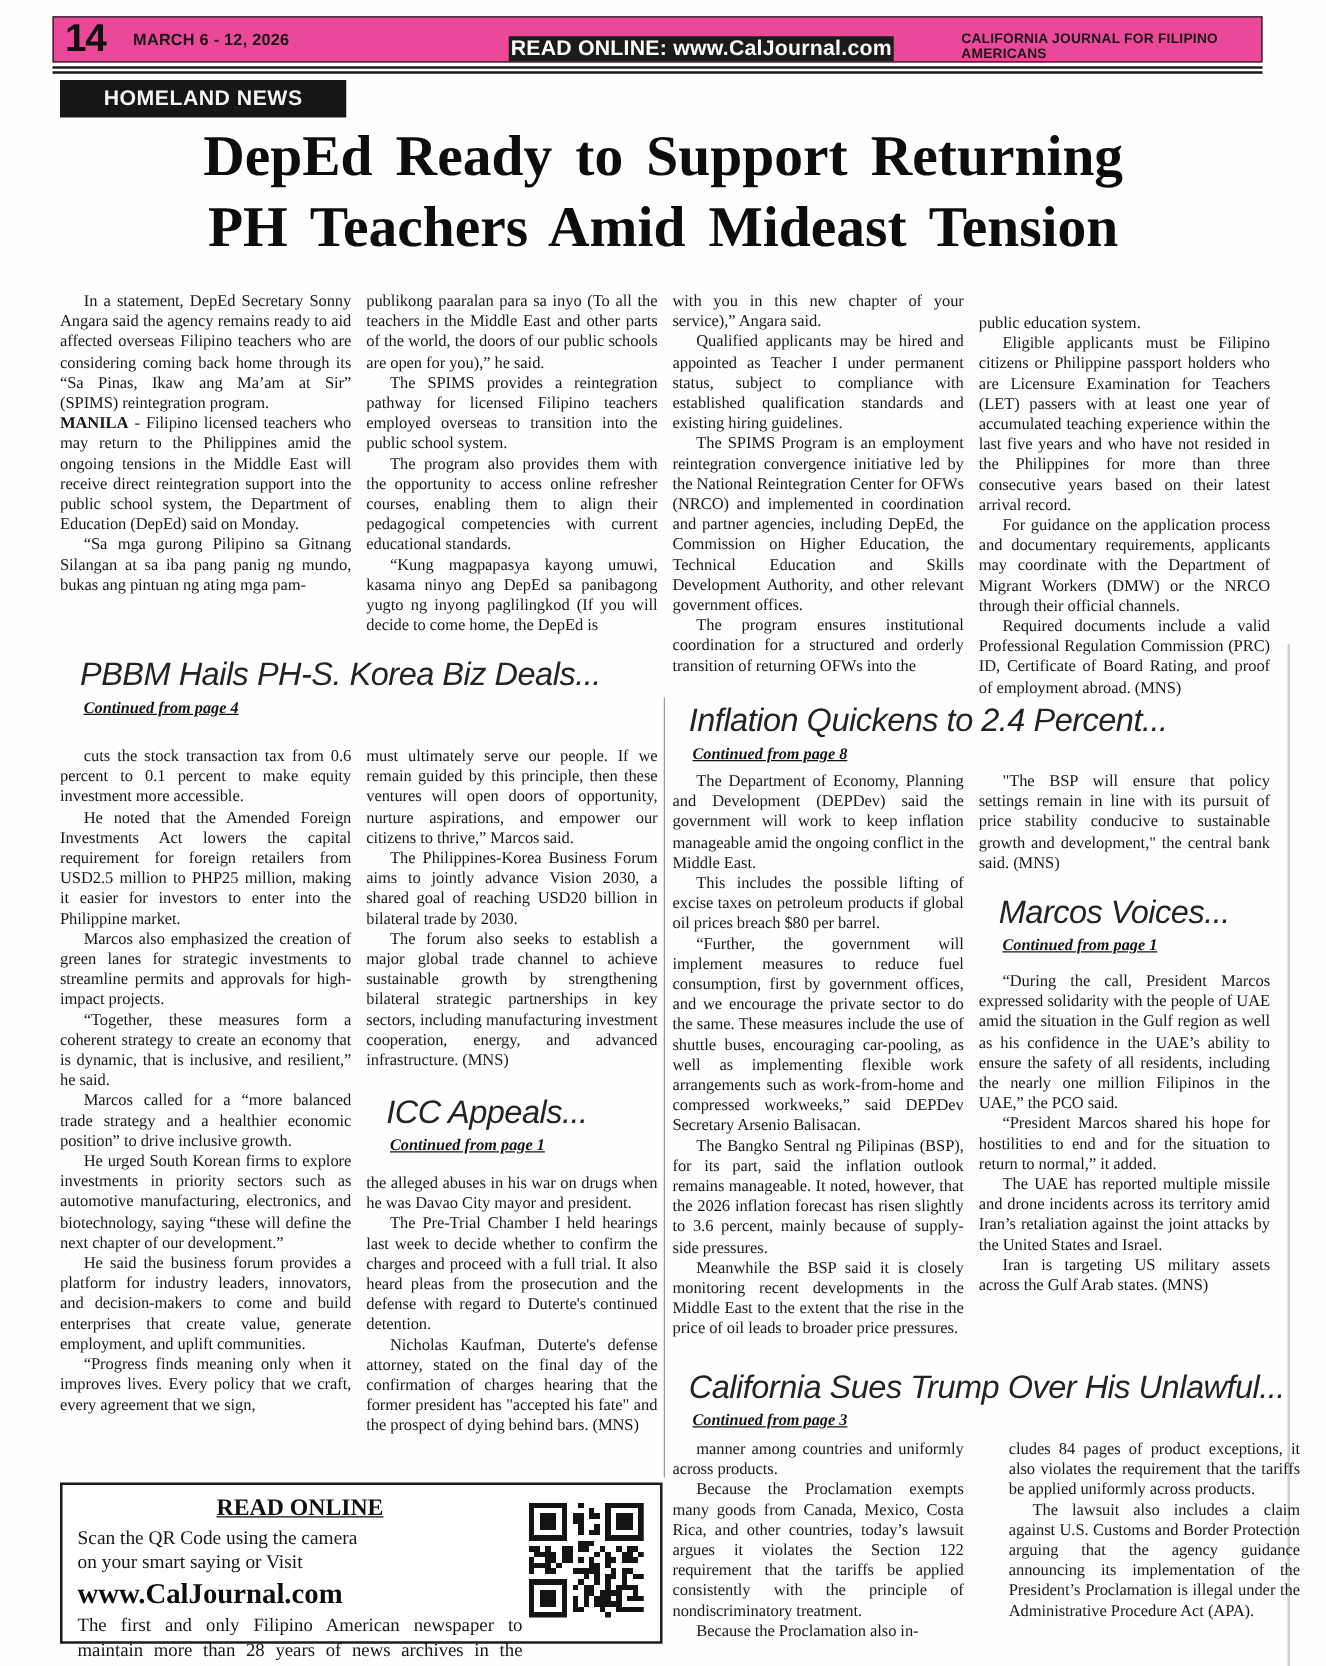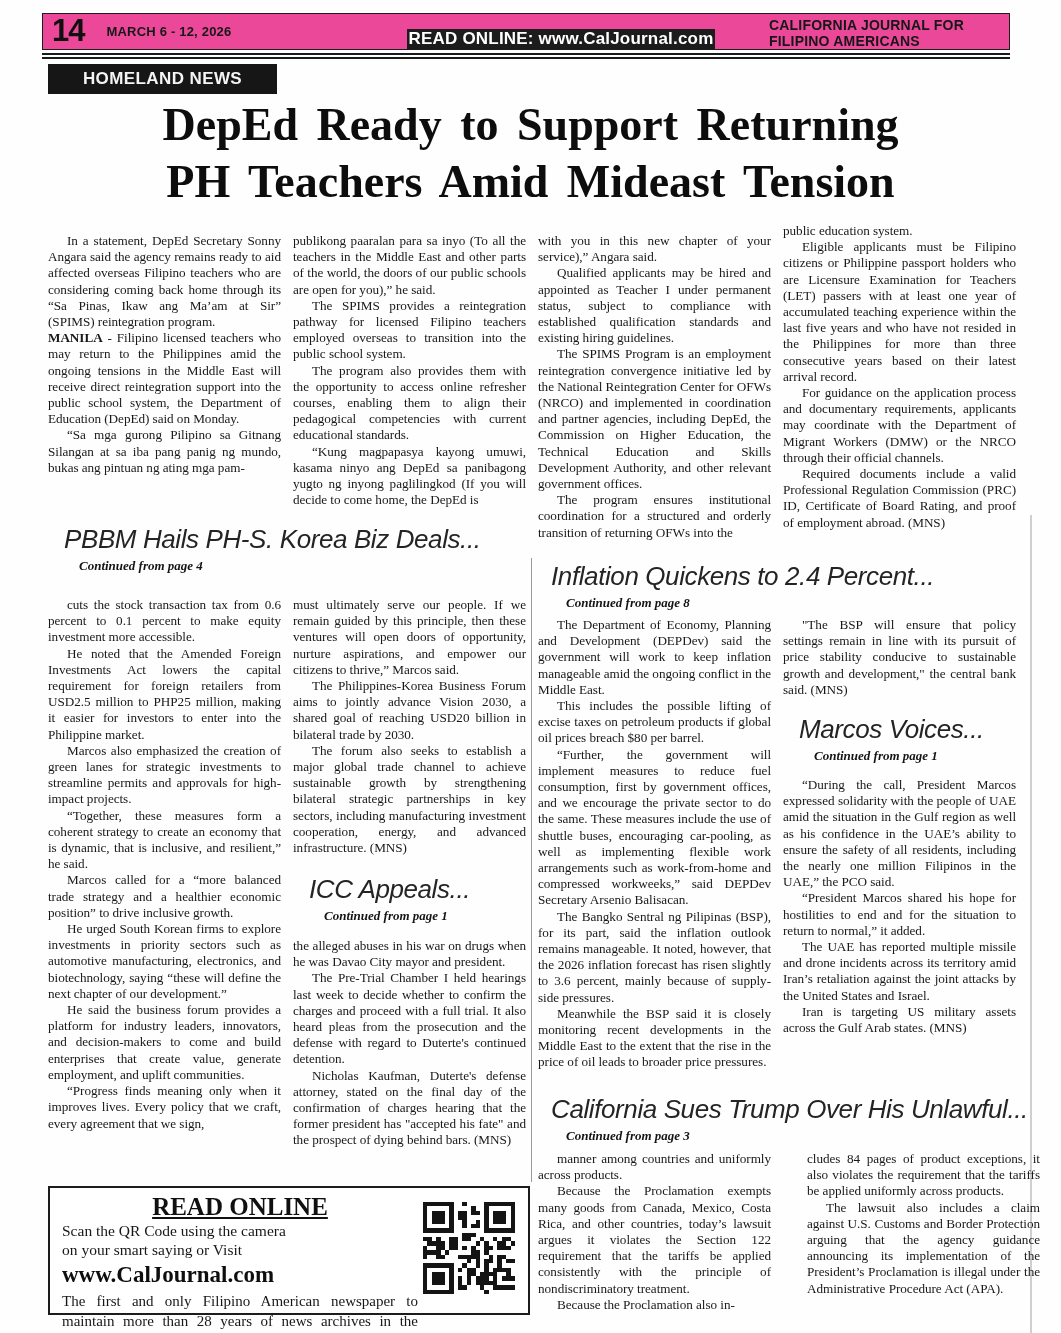--- a/index.html
+++ b/index.html
@@ -9,21 +9,21 @@
   
   .header-strip{position:absolute;left:42px;top:13px;width:968px;height:37px;
     border:1px solid #1d1d1d;display:flex;align-items:flex-end;box-sizing:border-box;background:#ec4899;gap:26px;}
   .ph-left{width:298px;display:flex;align-items:center;padding-left:9px;box-sizing:border-box;
     font-family:"Liberation Sans",sans-serif;}
   .page-num{font-size:31px;font-weight:bold;letter-spacing:-1px;color:#101010;}
   .ph-date{font-size:13px;font-weight:bold;margin-left:22px;letter-spacing:.2px;}
   .ph-banner{width:308px;background:#1c1c1c;color:#fff;display:flex;align-items:center;justify-content:center;
     font-family:"Liberation Sans",sans-serif;font-weight:bold;font-size:17px;letter-spacing:.2px;margin-left:40px;}
   .ph-right{flex:1;display:flex;align-items:center;justify-content:center;
-    font-family:"Liberation Sans",sans-serif;font-weight:bold;font-size:14px;letter-spacing:.2px;padding-left:28px;}
+    font-family:"Liberation Sans",sans-serif;font-weight:bold;font-size:11px;letter-spacing:.2px;padding-left:28px;}
 
   .double-rule{position:absolute;left:42px;top:53px;width:968px;height:2px;
     border-top:2px solid #1a1a1a;border-bottom:2px solid #1a1a1a;}
 
   .section-label{position:absolute;left:48px;top:64px;width:229px;height:30px;background:#161616;color:#f4f4f4;
     display:flex;align-items:center;justify-content:center;
     font-family:"Liberation Sans",sans-serif;font-weight:bold;font-size:17px;letter-spacing:.4px;text-align:right;}
 
   
   .headline{position:absolute;left:48px;top:96px;width:965px;margin:0;text-align:center;
@@ -34,31 +34,31 @@
   .bodycol{position:absolute;width:233px;}
   .para{margin:0;font-size:13.2px;line-height:16.2px;text-align:justify;letter-spacing:-.05px;color:#181818;}
   .para.indent{text-indent:19px;}
   .para b{font-weight:bold;}
 
   
   .jump-head{position:absolute;}
   .jump-title{font-family:"Liberation Sans",sans-serif;font-style:italic;font-size:26px;
     letter-spacing:-.4px;color:#242424;white-space:nowrap;}
   .jump-cont{font-family:"Liberation Serif",serif;font-weight:bold;font-style:italic;
-    font-size:13px;margin:3px 0 0 15px;color:#141414;}
+    font-size:13px;margin:3px 0 0 3px;color:#141414;text-decoration:underline;}
 
   
   .vrule{position:absolute;left:531px;top:558px;width:1px;height:624px;background:#9a9a9a;}
   .edge-line{position:absolute;left:1030px;top:515px;width:2px;height:818px;background:#cfcfcf;}
 
   
   .ro-box{position:absolute;left:48px;top:1186px;width:482px;height:129px;border:2px solid #1c1c1c;
     box-sizing:border-box;padding:4px 12px;background:#fff;}
   .ro-text{width:356px;}
-  .ro-title{font-weight:bold;font-size:25px;line-height:29px;text-decoration:underline;text-align:center;color:#101010;}
+  .ro-title{font-weight:bold;font-size:19px;line-height:29px;text-decoration:underline;text-align:center;color:#101010;}
   .ro-line{font-size:15.5px;line-height:19px;}
   .ro-url{font-weight:bold;font-size:23px;line-height:28px;margin:2px 0 3px 0;color:#0e0e0e;}
   .ro-desc{font-size:15px;line-height:19.5px;text-align:justify;}
   .qr{position:absolute;right:13px;top:14px;width:92px;height:92px;}
 </style>
 </head>
 <body>
 
 <div class="page">
 
@@ -90,21 +90,21 @@
       <p class="para indent">The SPIMS provides a reintegration pathway for licensed Filipino teachers employed overseas to transition into the public school system.</p>
       <p class="para indent">The program also provides them with the opportunity to access online refresher courses, enabling them to align their pedagogical competencies with current educational standards.</p>
       <p class="para indent">“Kung magpapasya kayong umuwi, kasama ninyo ang DepEd sa panibagong yugto ng inyong paglilingkod (If you will decide to come home, the DepEd is</p>
     </div>
   <div class="bodycol" style="left:538px;top:233px">
       <p class="para">with you in this new chapter of your service),” Angara said.</p>
       <p class="para indent">Qualified applicants may be hired and appointed as Teacher I under permanent status, subject to compliance with established qualification standards and existing hiring guidelines.</p>
       <p class="para indent">The SPIMS Program is an employment reintegration convergence initiative led by the National Reintegration Center for OFWs (NRCO) and implemented in coordination and partner agencies, including DepEd, the Commission on Higher Education, the Technical Education and Skills Development Authority, and other relevant government offices.</p>
       <p class="para indent">The program ensures institutional coordination for a structured and orderly transition of returning OFWs into the</p>
     </div>
-  <div class="bodycol" style="left:783px;top:223px">
+  <div class="bodycol" style="left:783px;top:250px">
       <p class="para">public education system.</p>
       <p class="para indent">Eligible applicants must be Filipino citizens or Philippine passport holders who are Licensure Examination for Teachers (LET) passers with at least one year of accumulated teaching experience within the last five years and who have not resided in the Philippines for more than three consecutive years based on their latest arrival record.</p>
       <p class="para indent">For guidance on the application process and documentary requirements, applicants may coordinate with the Department of Migrant Workers (DMW) or the NRCO through their official channels.</p>
       <p class="para indent">Required documents include a valid Professional Regulation Commission (PRC) ID, Certificate of Board Rating, and proof of employment abroad. (MNS)</p>
     </div>
 
   <div class="vrule"></div>
   <div class="edge-line"></div>
 
   <div class="jump-head" style="left:64px;top:524px">

